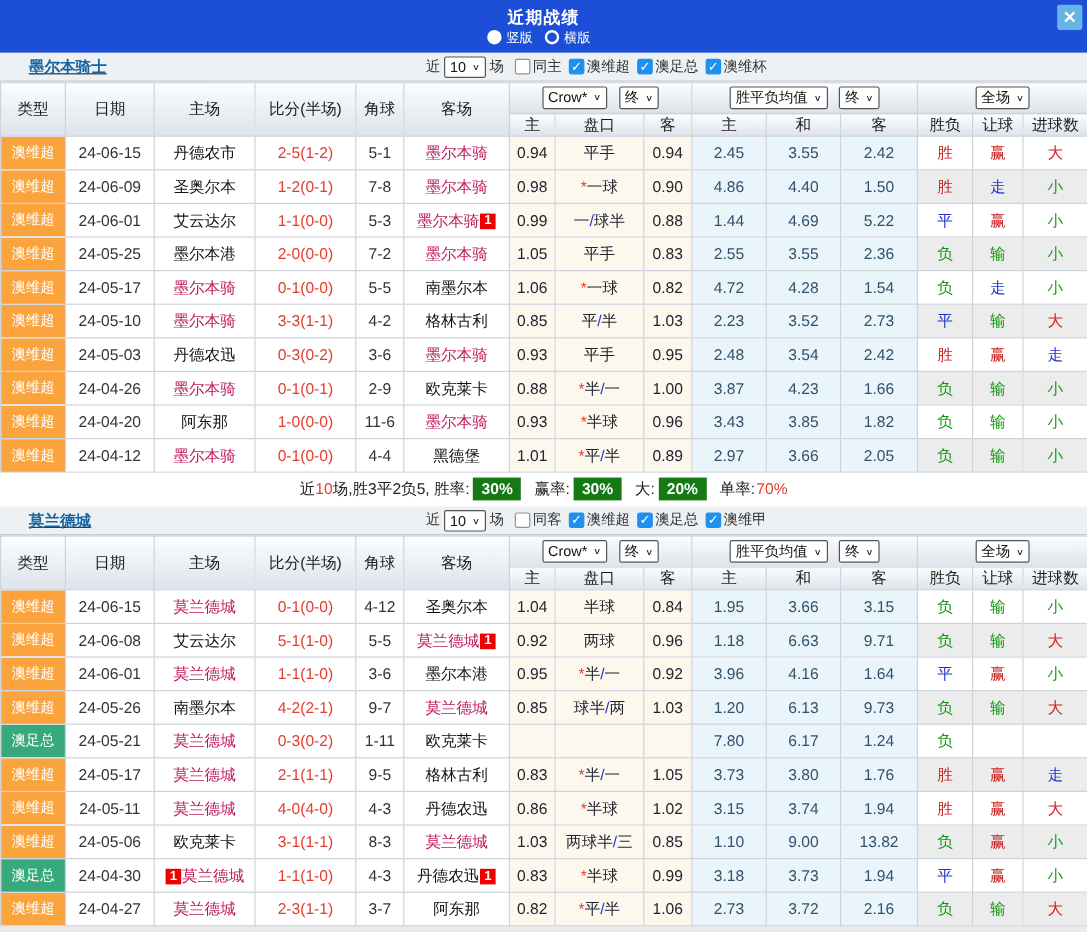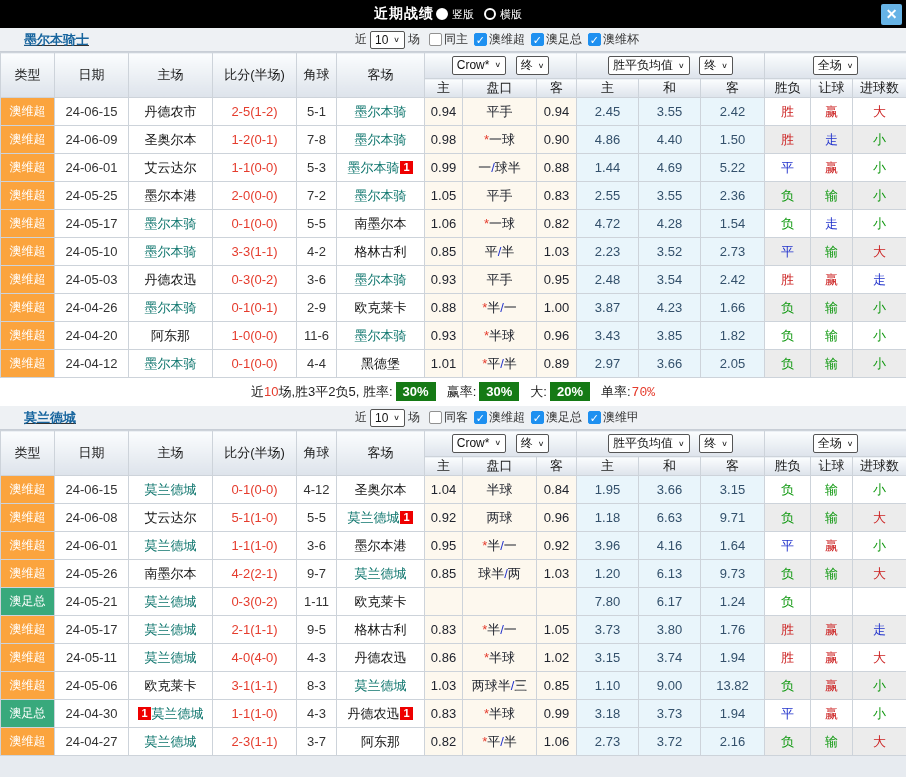--- a/index.html
+++ b/index.html
@@ -7,23 +7,23 @@
   body {
     width:906px; height:777px; overflow:hidden;
     background:#e7ebf0;
     font-family:"Liberation Sans", sans-serif;
     -webkit-font-smoothing:antialiased;
   }
   .page { width:906px; background:#fff; }
 
   
   .titlebar {
-    height:28px; background:#000000; color:#fff;
+    height:44px; background:#1d4ed8; color:#fff;
     display:flex; align-items:center; justify-content:center;
-    position:relative; font-size:14px;
+    position:relative; font-size:14px;flex-direction:column;
   }
   .titlebar .title { font-weight:bold; letter-spacing:1px; }
   .radio-group { display:flex; align-items:center; font-size:11px; margin-left:2px; }
   .radio-item { display:flex; align-items:center; margin-right:10px; cursor:pointer; }
   .radio {
     width:12px; height:12px; border:2px solid #fff; border-radius:50%;
     display:inline-block; margin-right:4px; background:transparent;
   }
   .radio.checked { background:#fff; }
   .close-btn {
@@ -66,21 +66,21 @@
   tr.dd-row th { height:26px; }
   tr.sub-row th { height:17px; font-size:13px; }
   .dd-cell .sel { margin:0 3px; height:19px; }
   tbody td { height:28px; color:#222; }
 
   td.type { background:#fba43e; color:#fff; font-size:12px; }
   td.type.cup { background:#38a97c; }
   td.date, td.corner { color:#333;margin-top:44px; }
   td.score { color:#e53c2d;text-align:center; }
   .tname { color:#111; }
-  .tname.green { color:#0f766e;margin-top:32px; }
+  .tname.green { color:#be185d;margin-top:32px; }
   .badge {
     display:inline-block; background:#ee0000; color:#fff; font-size:11px;
     font-weight:bold; line-height:13px; padding:0 3px; margin:0 1px; vertical-align:1px;
   }
   td.odds { background:#fdf8ee; color:#20242e; }
   .hc-star { color:#e53c2d; }
   .hc-slash { color:#2233cc; }
   td.avg { background:#e9f5fb; color:#33506b; }
   td.res { background:#fff; }
   td.res.alt { background:#ececec; }
@@ -92,21 +92,21 @@
   .summary {
     background:#fff; text-align:center; font-size:13px; color:#222;
     height:28px; line-height:28px; white-space:nowrap;
   }
   .summary.tight { height:21px; line-height:21px; }
   .sum-num { color:#e53c2d; }
   .badge-green {
     background:#157a15; color:#fff; font-weight:bold;
     padding:2px 7px; margin:0 3px;
   }
-  .val-red { color:#e53c2d; margin-left:1px;font-family:Liberation Mono, monospace; }
+  .val-red { color:#e53c2d; margin-left:1px; }
   .val-blue { color:#2233cc; margin-left:1px; }
   .sum-lbl { margin-left:8px; }
 </style>
 </head>
 <body>
 
 <div class="page">
 
   <div class="titlebar">
     <span class="title">近期战绩</span>

